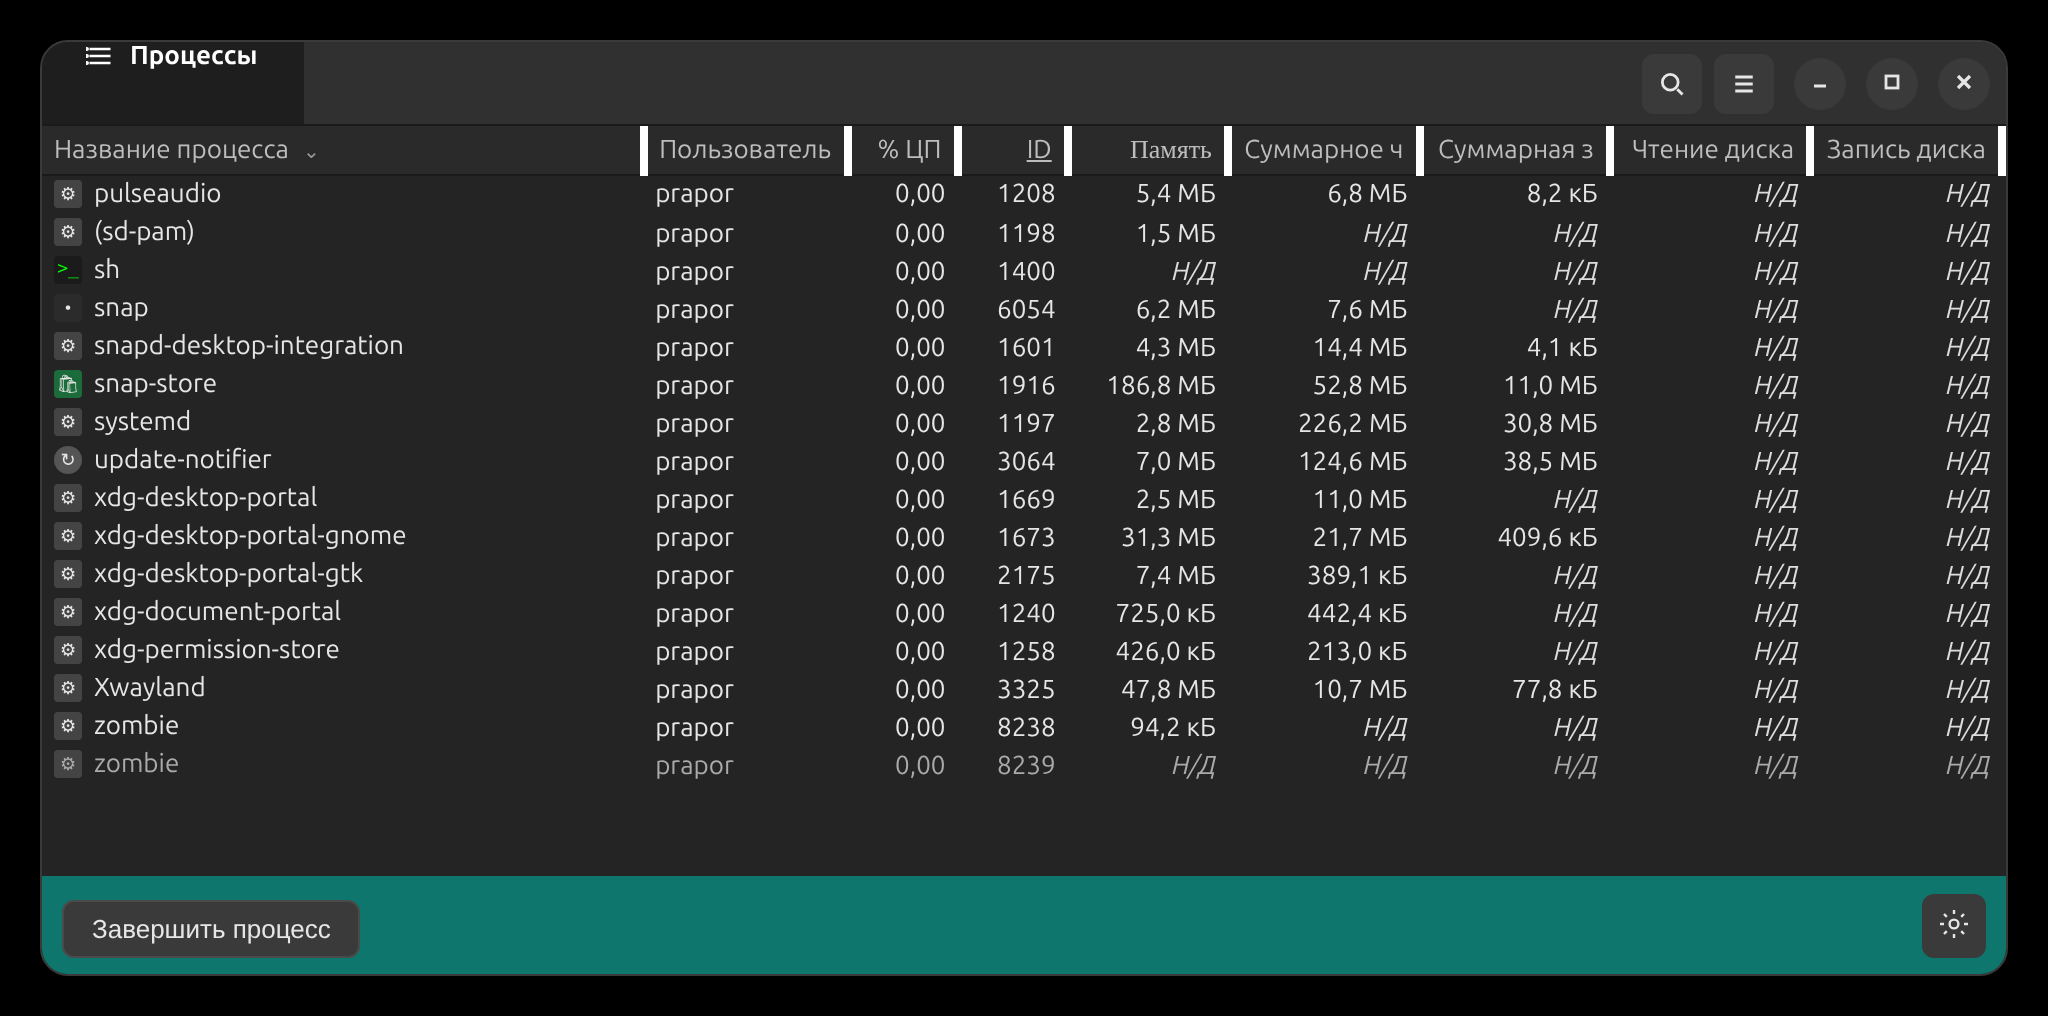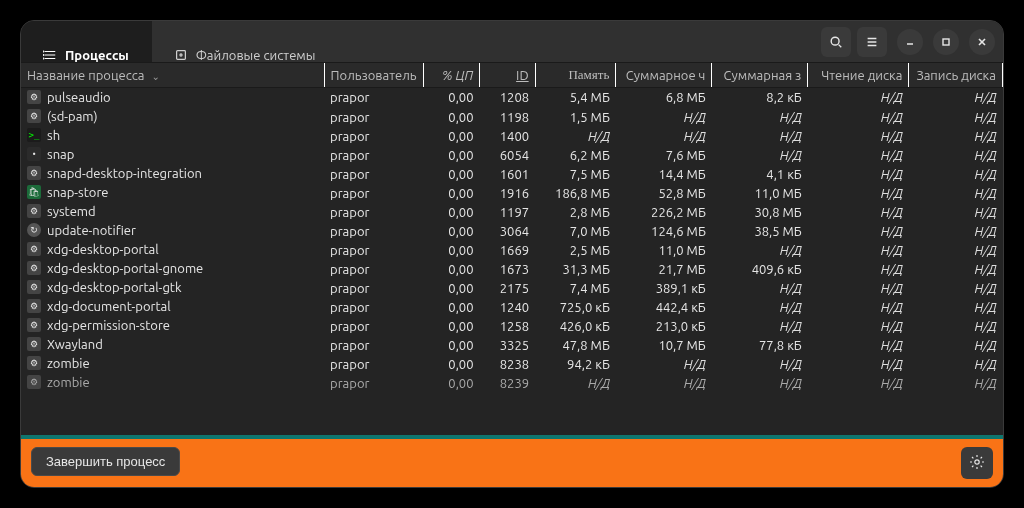--- a/index.html
+++ b/index.html
@@ -31,21 +31,21 @@
     background: #303030;
     border-bottom: 1px solid #1a1a1a;
   }
   .tabs {
     display: flex;
     flex: 1;
     height: 100%;
   }
   .tab {
     display: flex;
-    align-items: flex-end;
+    align-items: flex-start;
     justify-content: center;
     gap: 8px;
     padding: 0 22px;
     font-size: 13px;
     color: #cfcfcf;
     cursor: pointer;
     border-right: 1px solid #1a1a1a00;
   }
   .tab.active {
     background: #1e1e1e;
@@ -88,21 +88,21 @@
     width: 100%;
     border-collapse: collapse;
     font-size: 13px;
   }
   thead th {
     text-align: left;
     font-weight: 400;
     color: #bdbdbd;
     background: #2a2a2a;
     padding: 4px 6px;
-    border-right: 1px solid #ffffff;
+    border-right: 4px solid #ffffff;
     border-bottom: 1px solid #1a1a1a;
     font-size: 13px;
     white-space: nowrap;
     overflow: hidden;
     position: relative;
   }
   thead th.num, tbody td.num { text-align: right; }
   thead th .sort-arrow {
     font-size: 10px;
     color: #999;
@@ -131,25 +131,25 @@
     flex-shrink: 0;
   }
   .ic-gear { background: #444; }
   .ic-term { background: #1b1b1b; color:#0f0; font-family:monospace; }
   .ic-snap { background: #2b2b2b; }
   .ic-store { background: #1c6b3a; }
   .ic-upd  { background: #555; border-radius:50%; }
   .na { font-style: italic; color: #ddd; }
   .footer {
     display: flex;
-    align-items: flex-start;
+    align-items: flex-end;
     justify-content: space-between;
     padding: 8px 10px;
-    border-top: 4px solid #0f766e;
-    background: #f97316;
+    border-top: 1px solid #0f766e;
+    background: #0f766e;
   }
   .endbtn {
     background: #3a3a3a;
     border: 1px solid #4a4a4a;
     border-radius: 6px;
     padding: 6px 14px;
     color: #e6e6e6;
     font-size: 13px;
     cursor: pointer;
   }
@@ -159,21 +159,21 @@
     border-radius: 6px;
     background: #3a3a3a;
     display: flex;
     align-items: center;
     justify-content: center;
     cursor: pointer;
   }
   
   .c-name { width: 300px; }
   .c-user { width: 95px; }
-  .c-cpu  { width: 55px; font-style: italic; }
+  .c-cpu  { width: 55px; }
   .c-id   { width: 55px; text-decoration: underline; }
   .c-mem  { width: 80px; font-family: Liberation Serif, serif; }
   .c-sum1 { width: 95px; }
   .c-sum2 { width: 95px; }
   .c-rd   { width: 100px; }
   .c-wd   { width: 90px; }
 </style>
 </head>
 <body>
 
@@ -186,29 +186,20 @@
           <svg width="14" height="14" viewBox="0 0 16 16" fill="none" stroke="#fff" stroke-width="1.4">
               <line x1="2" y1="4" x2="14" y2="4"></line>
               <line x1="2" y1="8" x2="14" y2="8"></line>
               <line x1="2" y1="12" x2="14" y2="12"></line>
               <circle cx="0.5" cy="4" r="0.5" fill="#fff"></circle>
               <circle cx="0.5" cy="8" r="0.5" fill="#fff"></circle>
               <circle cx="0.5" cy="12" r="0.5" fill="#fff"></circle>
             </svg>
         </span>
         <span>Процессы</span>
-      </div>
-      <div class="tab">
-        <span>
-          <svg width="14" height="14" viewBox="0 0 16 16" fill="none" stroke="#cfcfcf" stroke-width="1.4">
-              <rect x="3" y="3" width="10" height="10" rx="1"></rect>
-              <circle cx="8" cy="8" r="1.2"></circle>
-            </svg>
-        </span>
-        <span>Файловые системы</span>
       </div>
     </div>
     <div class="header-actions">
       <div class="iconbtn">
         <span>
           <svg width="14" height="14" viewBox="0 0 16 16" fill="none" stroke="#e6e6e6" stroke-width="1.6">
               <circle cx="7" cy="7" r="4.5"></circle>
               <line x1="11" y1="11" x2="14" y2="14"></line>
             </svg>
         </span>
@@ -323,21 +314,21 @@
     <td class="num na">Н/Д</td>
           </tr>
           <tr>
     <td class="name-cell">
       <span class="proc-icon ic-gear">⚙</span>
       <span>snapd-desktop-integration</span>
     </td>
     <td>prapor</td>
     <td class="num">0,00</td>
     <td class="num">1601</td>
-    <td class="num ">7,5 МБ</td>
+    <td class="num ">4,3 МБ</td>
     <td class="num ">14,4 МБ</td>
     <td class="num ">4,1 кБ</td>
     <td class="num na">Н/Д</td>
     <td class="num na">Н/Д</td>
           </tr>
           <tr>
     <td class="name-cell">
       <span class="proc-icon ic-store">🛍</span>
       <span>snap-store</span>
     </td>

